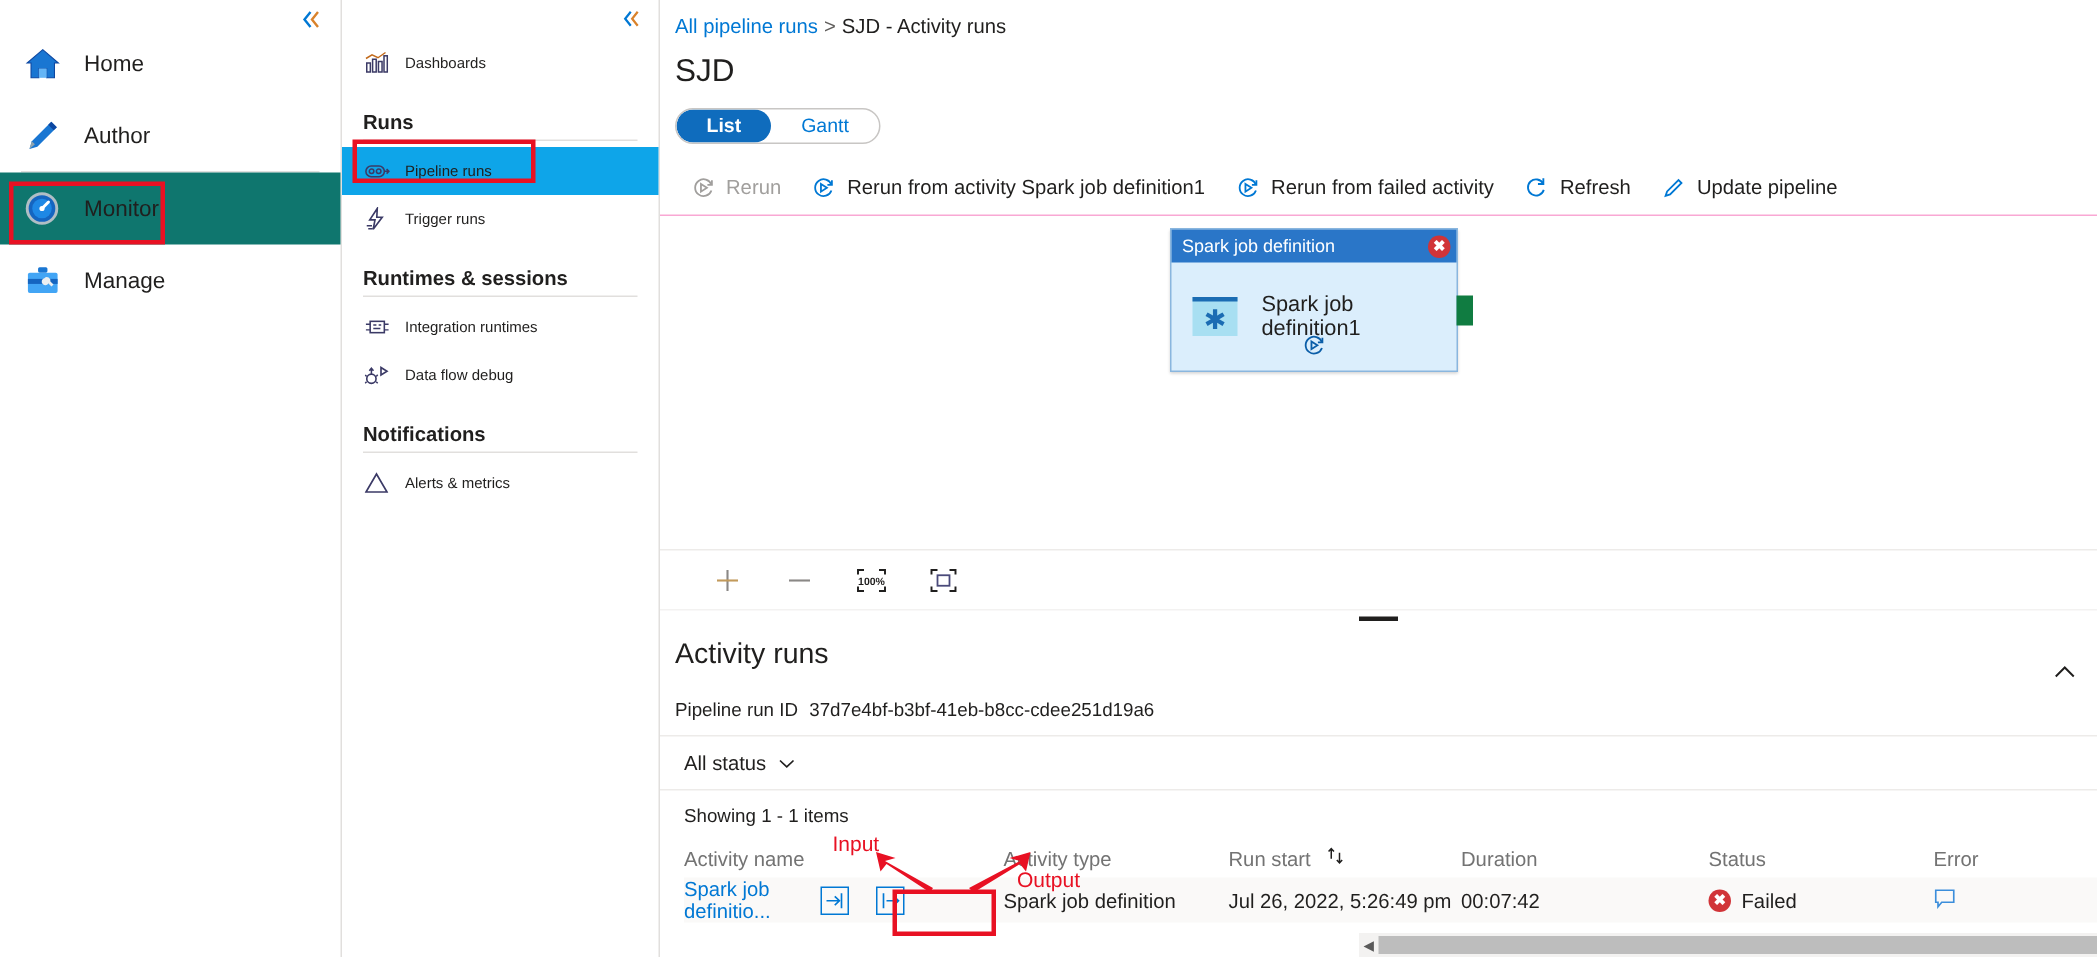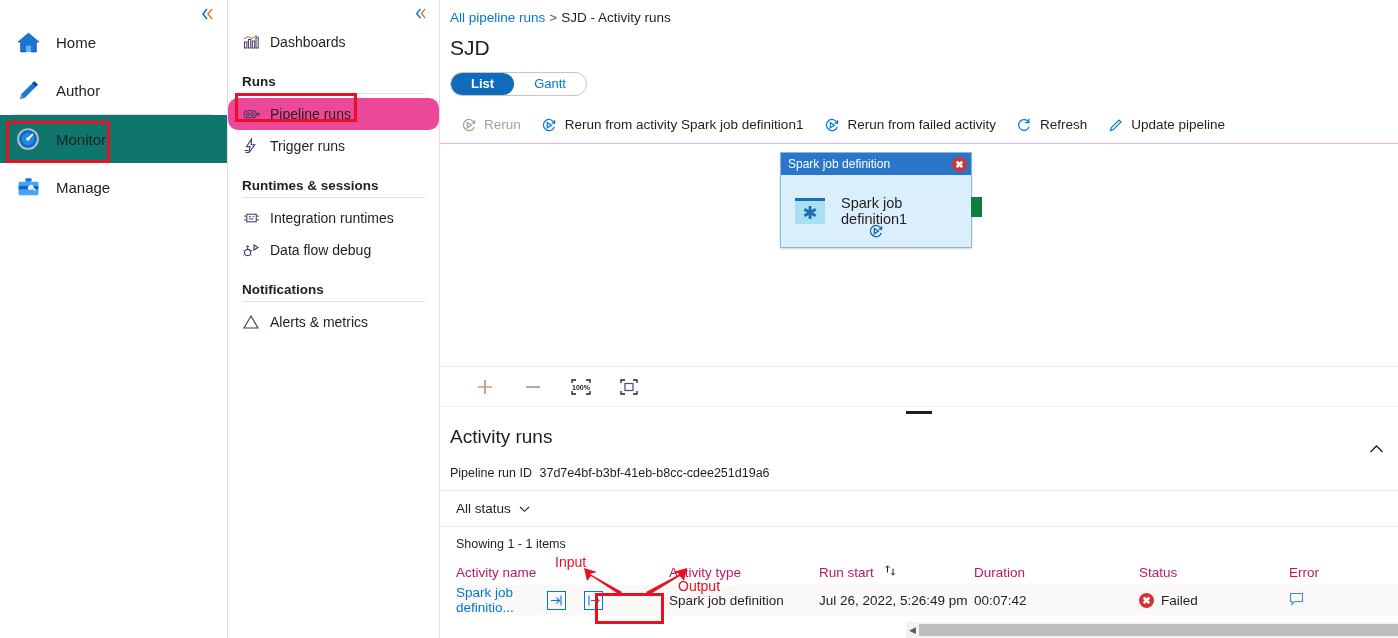--- a/index.html
+++ b/index.html
@@ -42,23 +42,23 @@
     position: relative; flex: 0 0 212px;
   }
   .nav .collapse {
     position: absolute; top: 4px; right: 8px;
     width: 22px; height: 22px; line-height: 22px; text-align:center; cursor:pointer;
   }
   .nav-inner { padding-top: 26px; }
   .nav-item {
     display: flex; align-items: center; gap: 10px;
     height: 32px; padding-left: 14px; cursor: pointer;
-    font-size: 14px; color: #201f1e;
-  }
-  .nav-item.active { background: #ec4899; border-radius: 10px; }
+    font-size: 10px; color: #201f1e;
+  }
+  .nav-item.active { background: #0ea5e9; }
   .nav-ico { width: 18px; height: 18px; flex: 0 0 18px; display:flex; align-items:center; justify-content:center; }
   .nav-group {
     font-size: 13.5px; font-weight: bold; color: #201f1e;
     padding: 0 0 4px 14px; margin-top: 16px;
   }
   .nav-rule { height: 1px; background: #e1dfdd; margin: 0 14px 4px 14px; }
 
   
   .main { flex: 1 1 auto; height: 638px; position: relative; background: #fff; overflow: hidden; }
   .breadcrumb {
@@ -140,21 +140,21 @@
   .ar-runid { font-size: 12.5px; padding: 8px 0 0 10px; color:#201f1e; }
   .ar-runid .lbl { }
   .ar-runid .val { margin-left: 4px; }
   .ar-rule { height:1px; background:#edebe9; margin-top: 10px; }
   .ar-filter { display:flex; align-items:center; gap:8px; padding: 10px 0 10px 16px; font-size: 13.5px; cursor:pointer; width: max-content;}
   .ar-rule2 { height:1px; background:#edebe9; }
   .ar-showing { font-size: 12.5px; padding: 10px 0 0 16px; color:#201f1e; }
 
   .tbl { width: 100%; padding-left: 16px; margin-top: 8px; }
   .tbl-head, .tbl-row { display:flex; align-items:center; font-size: 13.5px; }
-  .tbl-head { height: 26px; color:#be185d; }
+  .tbl-head { height: 26px; color:#737373; }
   .tbl-row  { height: 30px; background:#faf9f8; }
   .c-name { width: 88px; flex:0 0 88px; }
   .c-io   { width: 125px; flex:0 0 125px; }
   .c-type { width: 150px; flex:0 0 150px; }
   .c-start{ width: 155px; flex:0 0 155px; display:flex; align-items:center; gap:10px;}
   .c-dur  { width: 165px; flex:0 0 165px; }
   .c-stat { width: 150px; flex:0 0 150px; display:flex; align-items:center; gap:7px; }
   .c-err  { width: 100px; flex:0 0 100px; }
   .link { color:#0078d4; cursor:pointer; }
   .io-btn {

